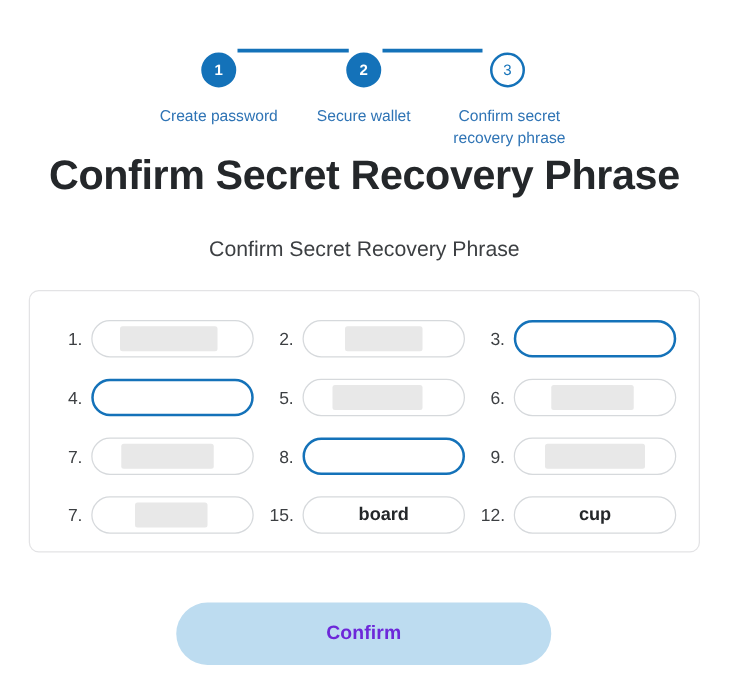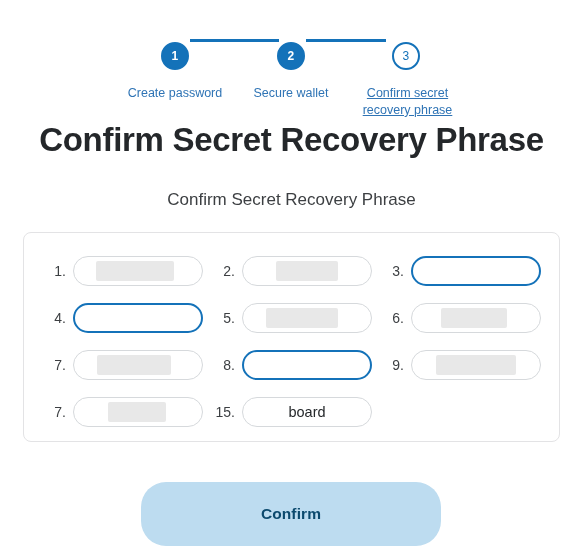--- a/index.html
+++ b/index.html
@@ -78,21 +78,21 @@
     position: absolute;
     top: 67px;
     font-size: 12.5px;
     line-height: 17px;
     color: #2f74b5;
     text-align: center;
     white-space: pre-line;
   }
   .l1 { left: 95px;  width: 160px; }
   .l2 { left: 211px; width: 160px; }
-  .l3 { left: 330px; width: 155px; text-decoration: underline; }
+  .l3 { left: 330px; width: 155px; }
 
   
   .page-title {
     position: absolute;
     left: 0;
     top: 121px;
     width: 583px;
     text-align: center;
     font-size: 33px;
     font-weight: 700;
@@ -149,20 +149,21 @@
     border: 1px solid #d6d9dc;
     border-radius: 16px;
     background: #ffffff;
     display: flex;
     align-items: center;
     justify-content: center;
     font-size: 14.5px;
     color: #24272a;
     overflow: hidden;
     position: relative;
+    font-weight: bold;
   }
   .word-input.focused {
     border: 2px solid #1472b9;
   }
   .word-input .redacted {
     display: block;
     height: 20px;
     background: #e8e8e8;
     border-radius: 2px;
   }
@@ -173,26 +174,26 @@
   .word-input .redacted.w5 { width: 74px; margin-left: -8px; }
   .word-input .redacted.w6 { width: 80px; }
   .word-input .redacted.w7 { width: 58px; margin-left: -2px; }
 
   
   .confirm-button {
     position: absolute;
     left: 141px;
     top: 482px;
     width: 300px;
-    height: 64px;
+    height: 50px;
     box-sizing: border-box;
     border: none;
     border-radius: 25px;
     background: #bddcf0;
-    color: #0c4a6e;
+    color: #6d28d9;
     font-family: "Liberation Sans", sans-serif;
     font-size: 15.5px;
     font-weight: 700;
     letter-spacing: 0.1px;
     cursor: default;
   }
 </style>
 </head>
 <body>
 
@@ -278,18 +279,24 @@
           <div class="word-input">
             <span class="redacted w7"></span>
           </div>
         </div>
         <div class="word-cell">
           <span class="word-index">15.</span>
           <div class="word-input">
             <span>board</span>
           </div>
         </div>
+        <div class="word-cell">
+          <span class="word-index">12.</span>
+          <div class="word-input">
+            <span>cup</span>
+          </div>
+        </div>
       </div>
   </div>
 
   <button class="confirm-button">Confirm</button>
 
 </div>
 
 </body></html>

